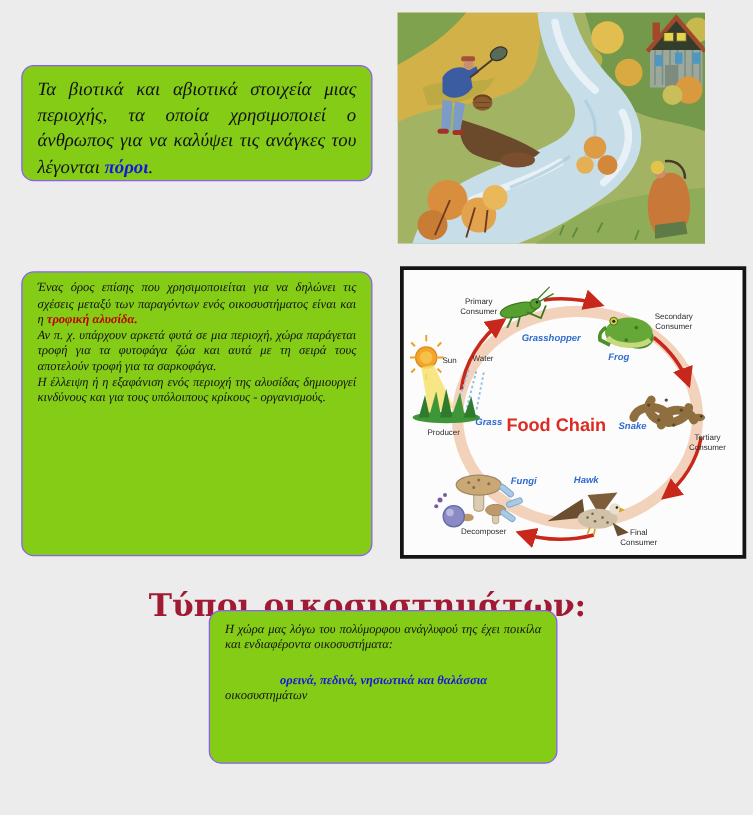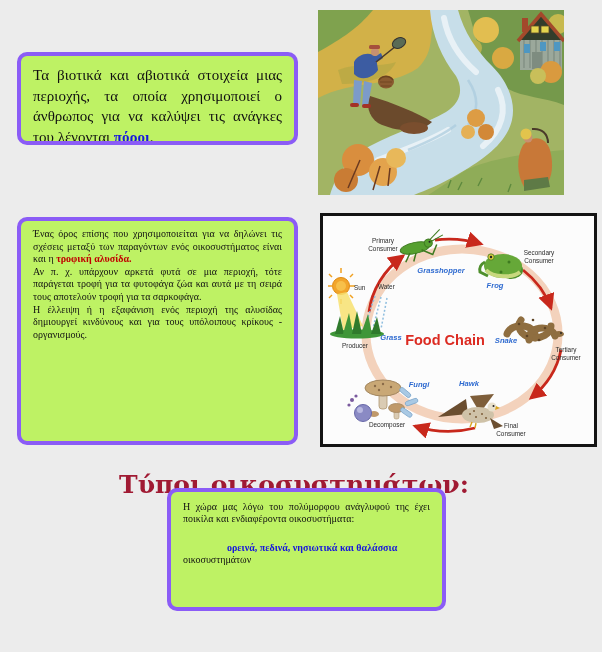--- a/index.html
+++ b/index.html
@@ -4,26 +4,27 @@
 <style>
   html,body{margin:0;padding:0;}
   body{
     width:602px;height:652px;position:relative;overflow:hidden;
     background:#ECECEC;
     font-family:"Liberation Serif", serif;
     color:#111;
   }
   .textbox{
     position:absolute;
-    background:#bef264;
-    border:4px solid #8b5cf6;
+    background:#84cc16;
+    border:1px solid #8b5cf6;
     border-radius:10px;
     box-sizing:border-box;
     padding:9px 12px;
     overflow:hidden;
+    font-style:italic;
   }
   .textbox p{margin:0;text-align:justify;}
   #box1{left:17px;top:52px;width:281px;height:93px;font-size:15px;line-height:1.38;}
   #box2{left:17px;top:217px;width:281px;height:228px;font-size:10px;line-height:1.26;padding:7px 12px;}
   #box3{left:167px;top:488px;width:279px;height:123px;font-size:10px;line-height:1.24;}
   #box3 .p1{margin-bottom:16px;}
   .term-blue{color:#1515DD;font-weight:bold;}
   .term-red{color:#C00000;font-weight:bold;}
   .types-line{color:#1515DD;font-weight:bold;white-space:nowrap;margin-left:44px;}
   #painting{position:absolute;left:318px;top:10px;width:246px;height:185px;}
@@ -119,21 +120,21 @@
     <path d="M206,170 L230,167 L232,177 L206,181 Z" fill="#5E7A46"></path>
     <circle cx="210" cy="128" r="4.5" fill="#C89070"></circle>
     <circle cx="208" cy="124" r="5.5" fill="#E2C44C"></circle>
     <path d="M214,119 C224,118 230,124 230,133" stroke="#4A3A2A" stroke-width="2" fill="none"></path>
   </g>
   <path d="M130,178 L133,170 M140,180 L144,172 M160,176 L164,168 M190,182 L193,174" stroke="#5E8A3E" stroke-width="1.4"></path>
 </svg>
 
 <div class="textbox" id="box2">
   <p><span>Ένας όρος επίσης που χρησιμοποιείται για να δηλώνει τις σχέσεις μεταξύ των παραγόντων ενός οικοσυστήματος είναι και η </span><span class="term-red">τροφική αλυσίδα.</span></p>
-  <p>Αν π. χ. υπάρχουν αρκετά φυτά σε μια περιοχή, τότε παράγεται τροφή για τα φυτοφάγα ζώα και αυτά με τη σειρά τους αποτελούν τροφή για τα σαρκοφάγα.</p>
+  <p>Αν π. χ. υπάρχουν αρκετά φυτά σε μια περιοχή, χώρα παράγεται τροφή για τα φυτοφάγα ζώα και αυτά με τη σειρά τους αποτελούν τροφή για τα σαρκοφάγα.</p>
   <p>Η έλλειψη ή η εξαφάνιση ενός περιοχή της αλυσίδας δημιουργεί κινδύνους και για τους υπόλοιπους κρίκους - οργανισμούς.</p>
 </div>
 
 <div id="diagram">
 <svg viewBox="0 0 271 228" width="271" height="228" xmlns="http://www.w3.org/2000/svg">
   <defs>
     <marker id="arw" markerWidth="7" markerHeight="7" refX="5" refY="3" orient="auto">
       <path d="M0,0 L6,3 L0,6 Z" fill="#C8281C"></path>
     </marker>
   </defs>

